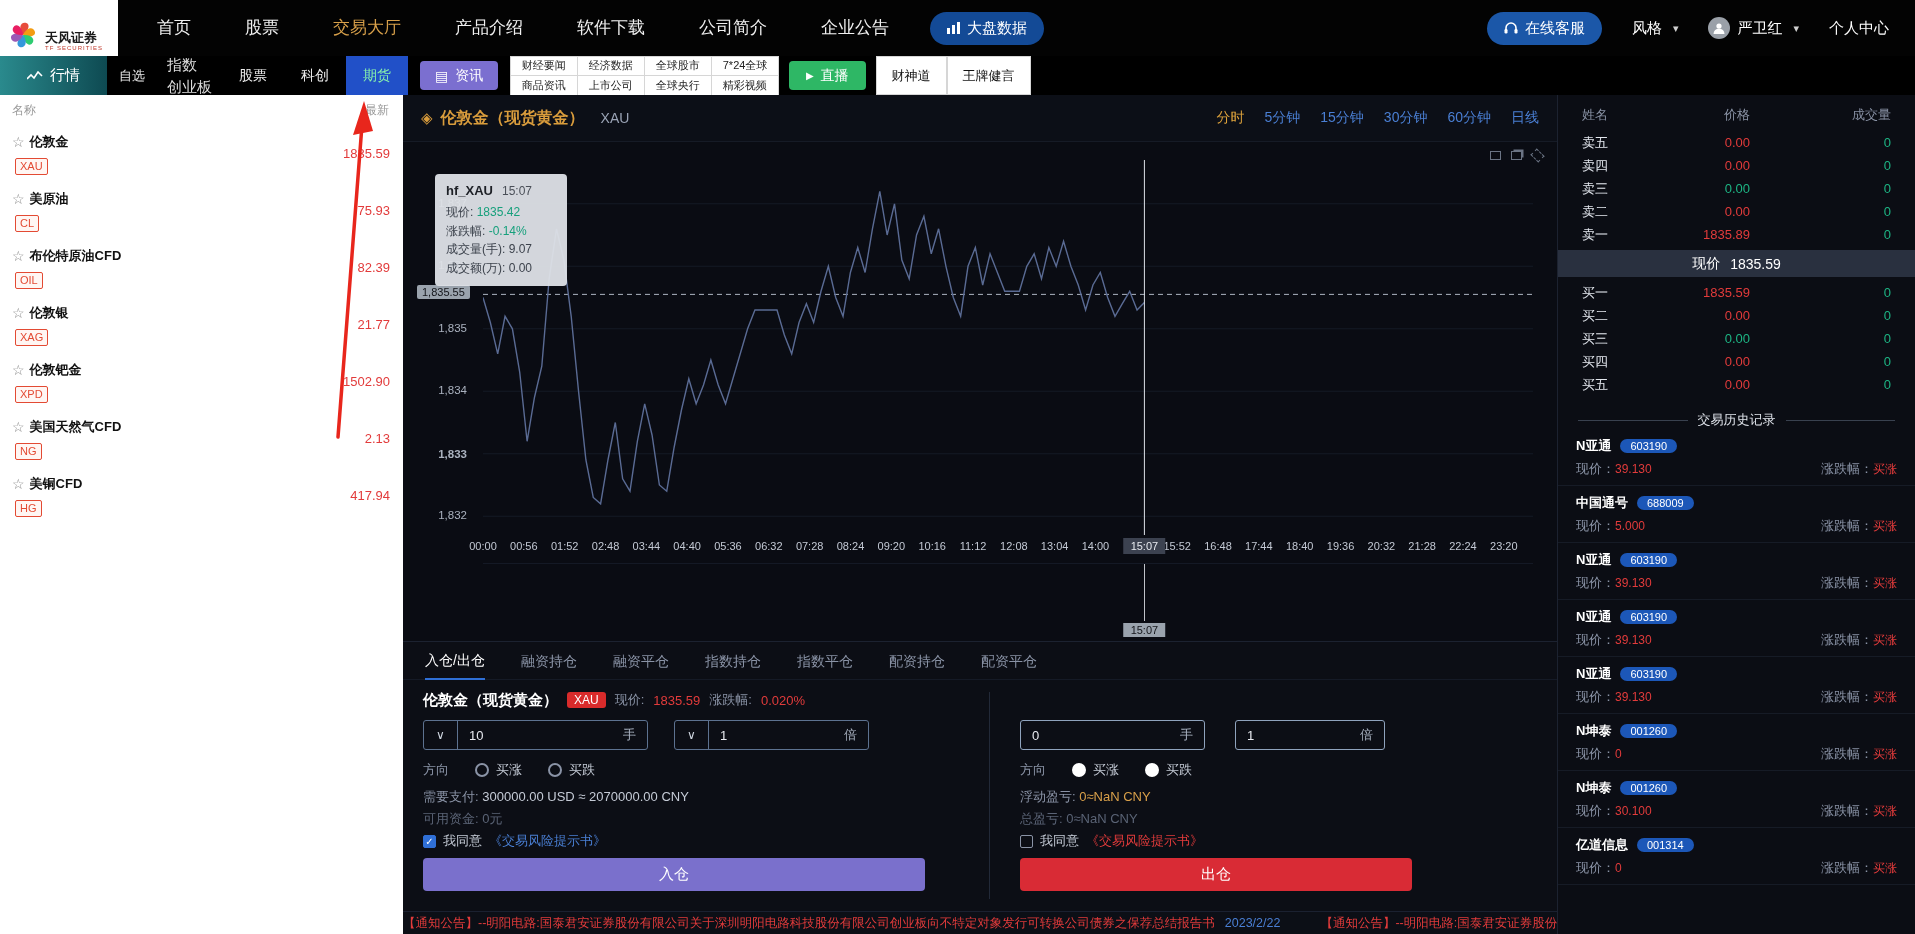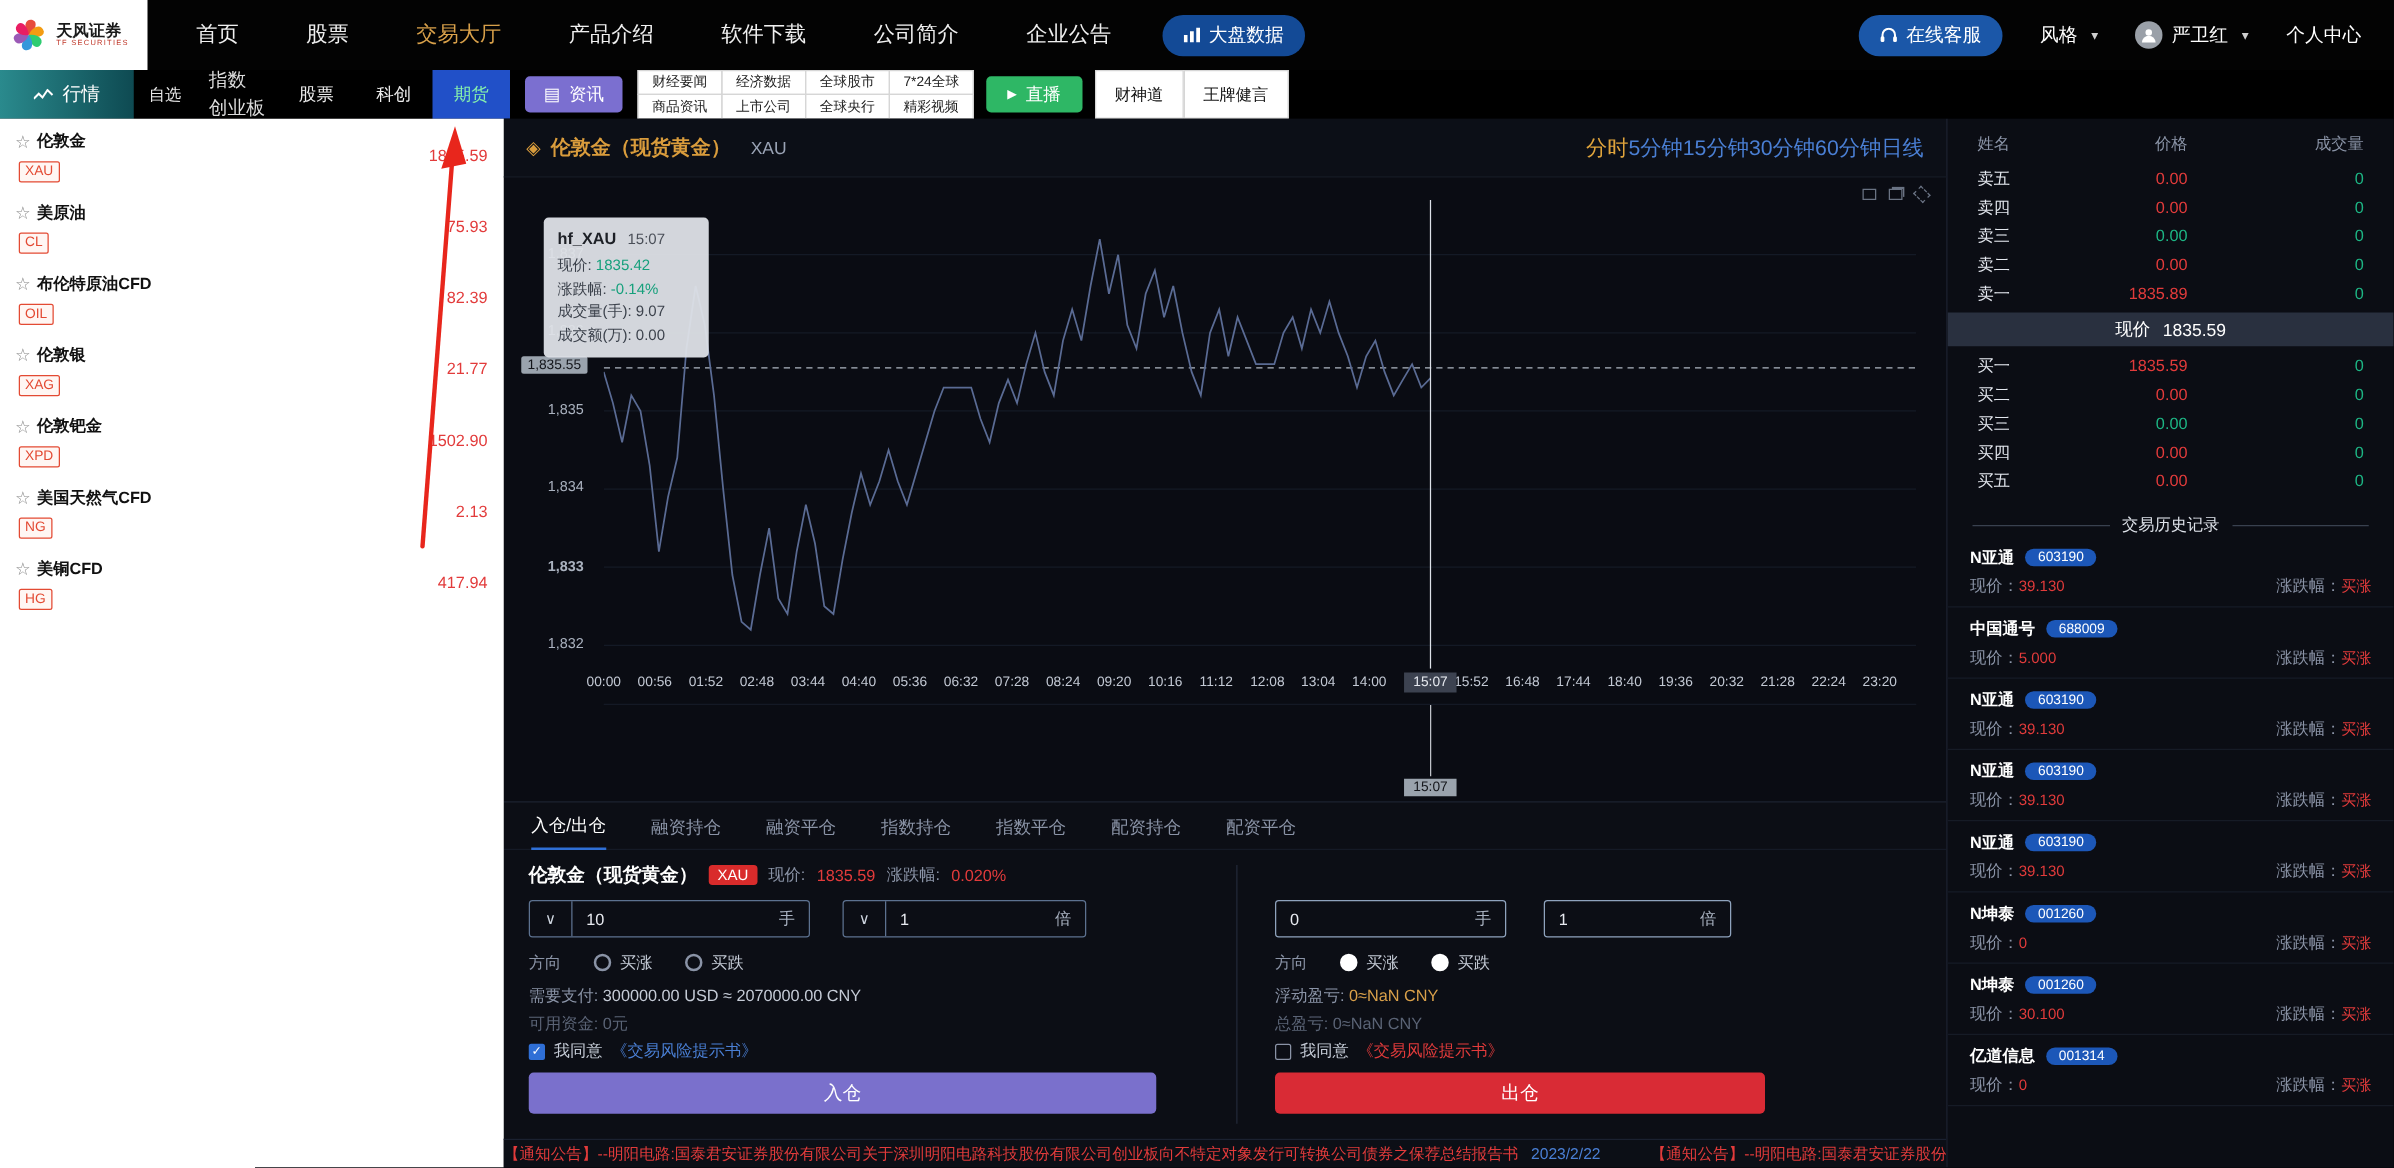--- a/index.html
+++ b/index.html
@@ -1,21 +1,21 @@
 <!DOCTYPE html>
 <html><head>
 <meta charset="utf-8">
 <style>
   * { box-sizing:border-box; margin:0; padding:0; }
   html,body { width:1915px; height:934px; overflow:hidden; }
   body { font-family:"Liberation Sans","DejaVu Sans",sans-serif; background:#05060a; position:relative; }
 
   
   #top-nav { height:56px; background:#030303; display:flex; align-items:center; color:#fff; }
-  .logo-box { width:118px; height:56px; background:#fff; display:flex; align-items:center; gap:5px; padding:4px 6px; }
+  .logo-box { width:118px; height:56px; background:#fff; display:flex; align-items:flex-end; gap:5px; padding:4px 6px; }
   .logo-texts { display:flex; flex-direction:column; line-height:1.1; }
   .logo-cn { font-size:13px; font-weight:bold; color:#1a1a1a; }
   .logo-sub { font-size:6px; color:#c0392b; letter-spacing:1px; }
   .nav-items { display:flex; align-items:center; margin-left:12px; }
   .nav-item { padding:0 27px; font-size:17px; color:#f0f0f0; cursor:pointer; line-height:56px; }
   .nav-item.active { color:#d8a04a; }
   .pill { display:flex; align-items:center; gap:7px; border-radius:17px; padding:7px 17px; font-size:15px; color:#fff; cursor:pointer; }
   .pill.data { background:#134a96; margin-left:14px; }
   .pill.service { background:#1b57a8; }
   .right-group { margin-left:auto; display:flex; align-items:center; gap:30px; padding-right:26px; }
@@ -51,21 +51,21 @@
   .wl-badge { display:inline-block; margin-top:7px; margin-left:3px; border:1px solid #e34a33; color:#e34a33; background:#fff6f3; font-size:11px; padding:0 4px; line-height:15px; border-radius:2px; }
   .wl-price { position:absolute; right:13px; top:50%; transform:translateY(-50%); color:#e23b3b; font-size:13px; }
   #ann-arrow { position:absolute; inset:0; pointer-events:none; }
 
   
   #main { flex:1; min-width:0; display:flex; flex-direction:column; background:#0a0c13; }
   .chart-head { height:46px; flex:none; display:flex; align-items:center; padding:0 18px; background:#0c0f17; }
   .gem { color:#d99c3c; font-size:15px; margin-right:8px; }
   .chart-title { color:#d99c3c; font-size:16px; font-weight:bold; cursor:pointer; }
   .chart-sym { color:#9aa3b5; font-size:14px; margin-left:16px; }
-  .periods { margin-left:auto; display:flex; font-size:17px; }
+  .periods { margin-left:auto; display:flex; gap:20px; font-size:14px; }
   .period { color:#4a7fd4; cursor:pointer; }
   .period.active { color:#e0a43c; }
 
   .chart-region { height:500px; flex:none; position:relative; border-top:1px solid #161b26; }
   .win-icons { position:absolute; top:9px; right:14px; display:flex; gap:10px; z-index:6; }
   .wi { width:11px; height:9px; border:1px solid #6a7383; display:inline-block; cursor:pointer; }
   .wi.layered { box-shadow:2px -2px 0 -0.5px #6a7383; }
   .wi.expand { transform:rotate(45deg); border-style:dashed; }
   .plot { position:absolute; left:80px; right:24px; top:18px; height:375px; }
   .plot svg { width:100%; height:100%; display:block; }
@@ -265,20 +265,24 @@
   </div>
   <div style="display:flex;">
       <div class="white-link">财神道</div>
       <div class="white-link">王牌健言</div>
     </div>
 </div>
 
 <div id="content">
 
   <div id="sidebar">
+    <div class="wl-head">
+      <span>名称</span>
+      <span>最新</span>
+    </div>
     <div id="wl-items">
         <div class="wl-item"><div class="wl-line1">
             <span class="wl-star">☆</span>
             <span class="wl-name">伦敦金</span>
           </div><span class="wl-badge">XAU</span><span class="wl-price">1835.59</span></div>
         <div class="wl-item"><div class="wl-line1">
             <span class="wl-star">☆</span>
             <span class="wl-name">美原油</span>
           </div><span class="wl-badge">CL</span><span class="wl-price">75.93</span></div>
         <div class="wl-item"><div class="wl-line1">

